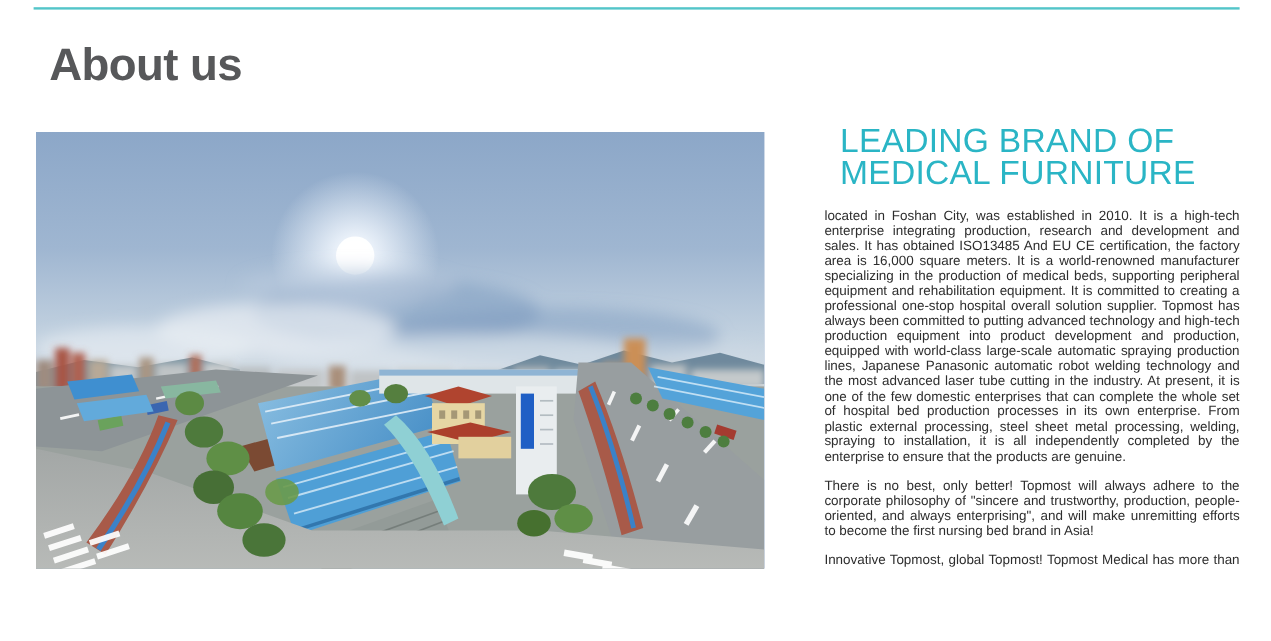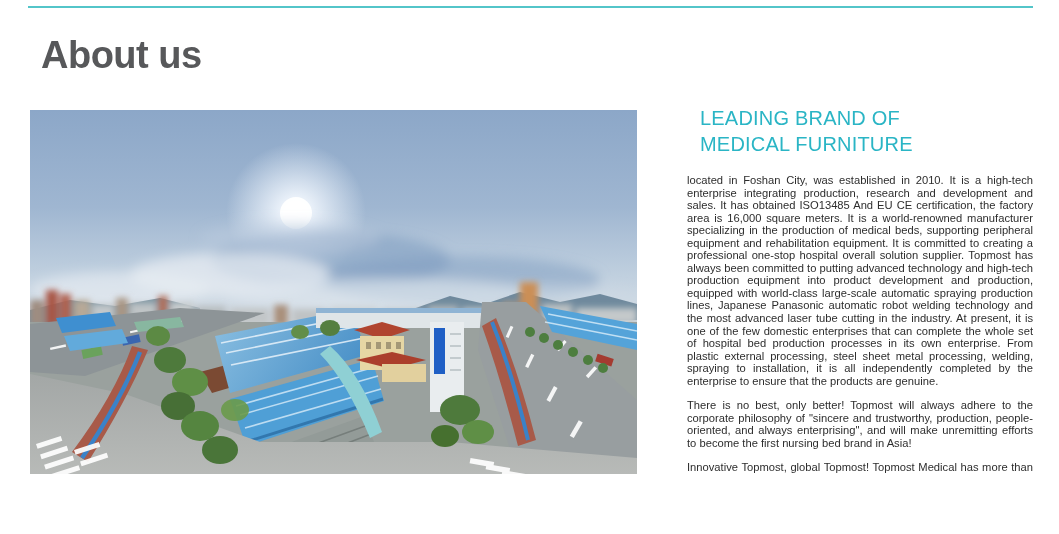--- a/index.html
+++ b/index.html
@@ -19,21 +19,21 @@
   .photo {
     position:absolute; left:30px; top:110px; width:607px; height:401px;
     overflow:hidden; background:#8fa9c9;
   }
   .photo svg { display:block; width:100%; height:100%; }
   .about-col {
     position:absolute; left:651px; top:105px; width:382px;
   }
   .about-heading {
     margin:0 0 17px 49px;
-    color:#2ab5c5; font-size:20px; line-height:26px; font-weight:normal;
+    color:#2ab5c5; font-size:28px; line-height:26px; font-weight:normal;
     letter-spacing:0.2px;
   }
   .about-body p {
     font-size:11.2px; line-height:12.55px; color:#2d2d2d;
     text-align:justify; margin-bottom:12px;margin-left:36px;
   }
   .about-body p:last-child { margin-bottom:0; }
 </style>
 </head>
 <body>

